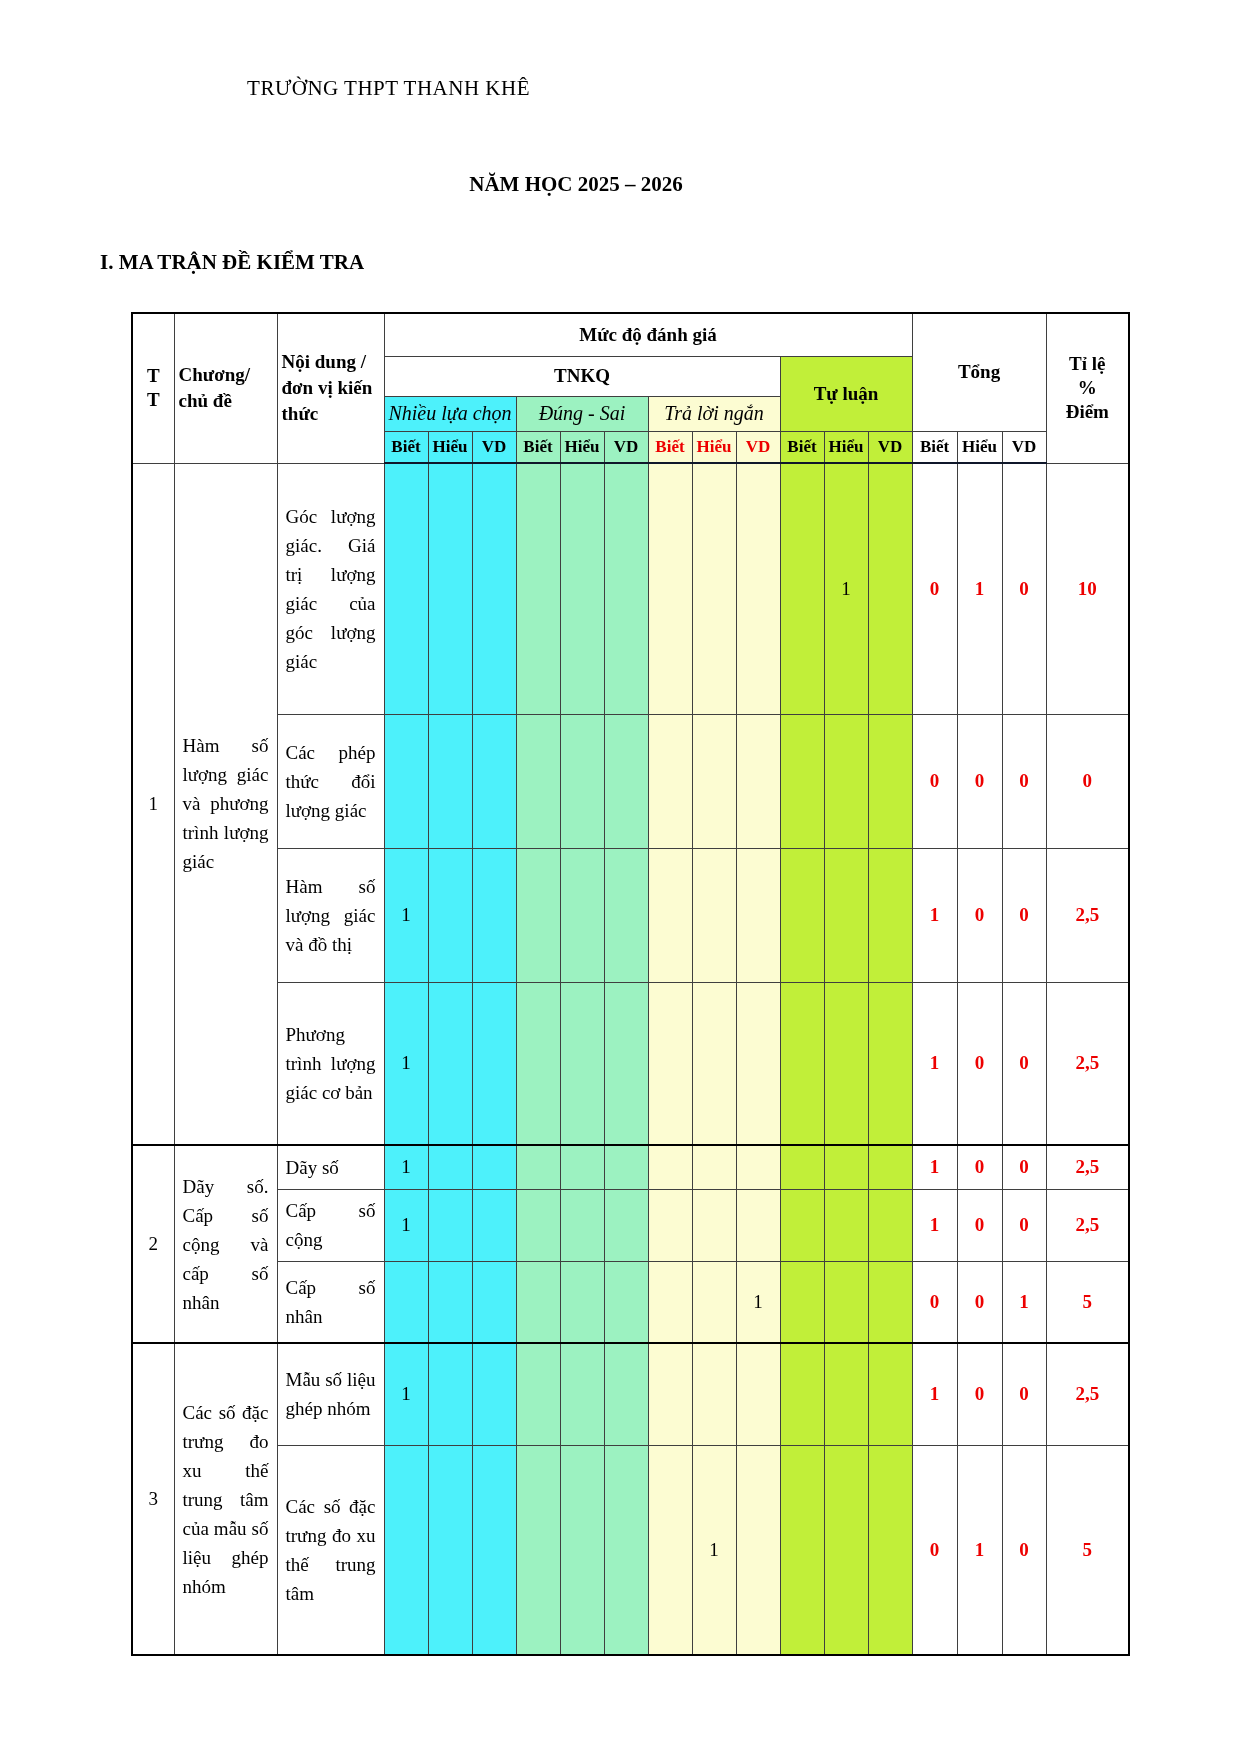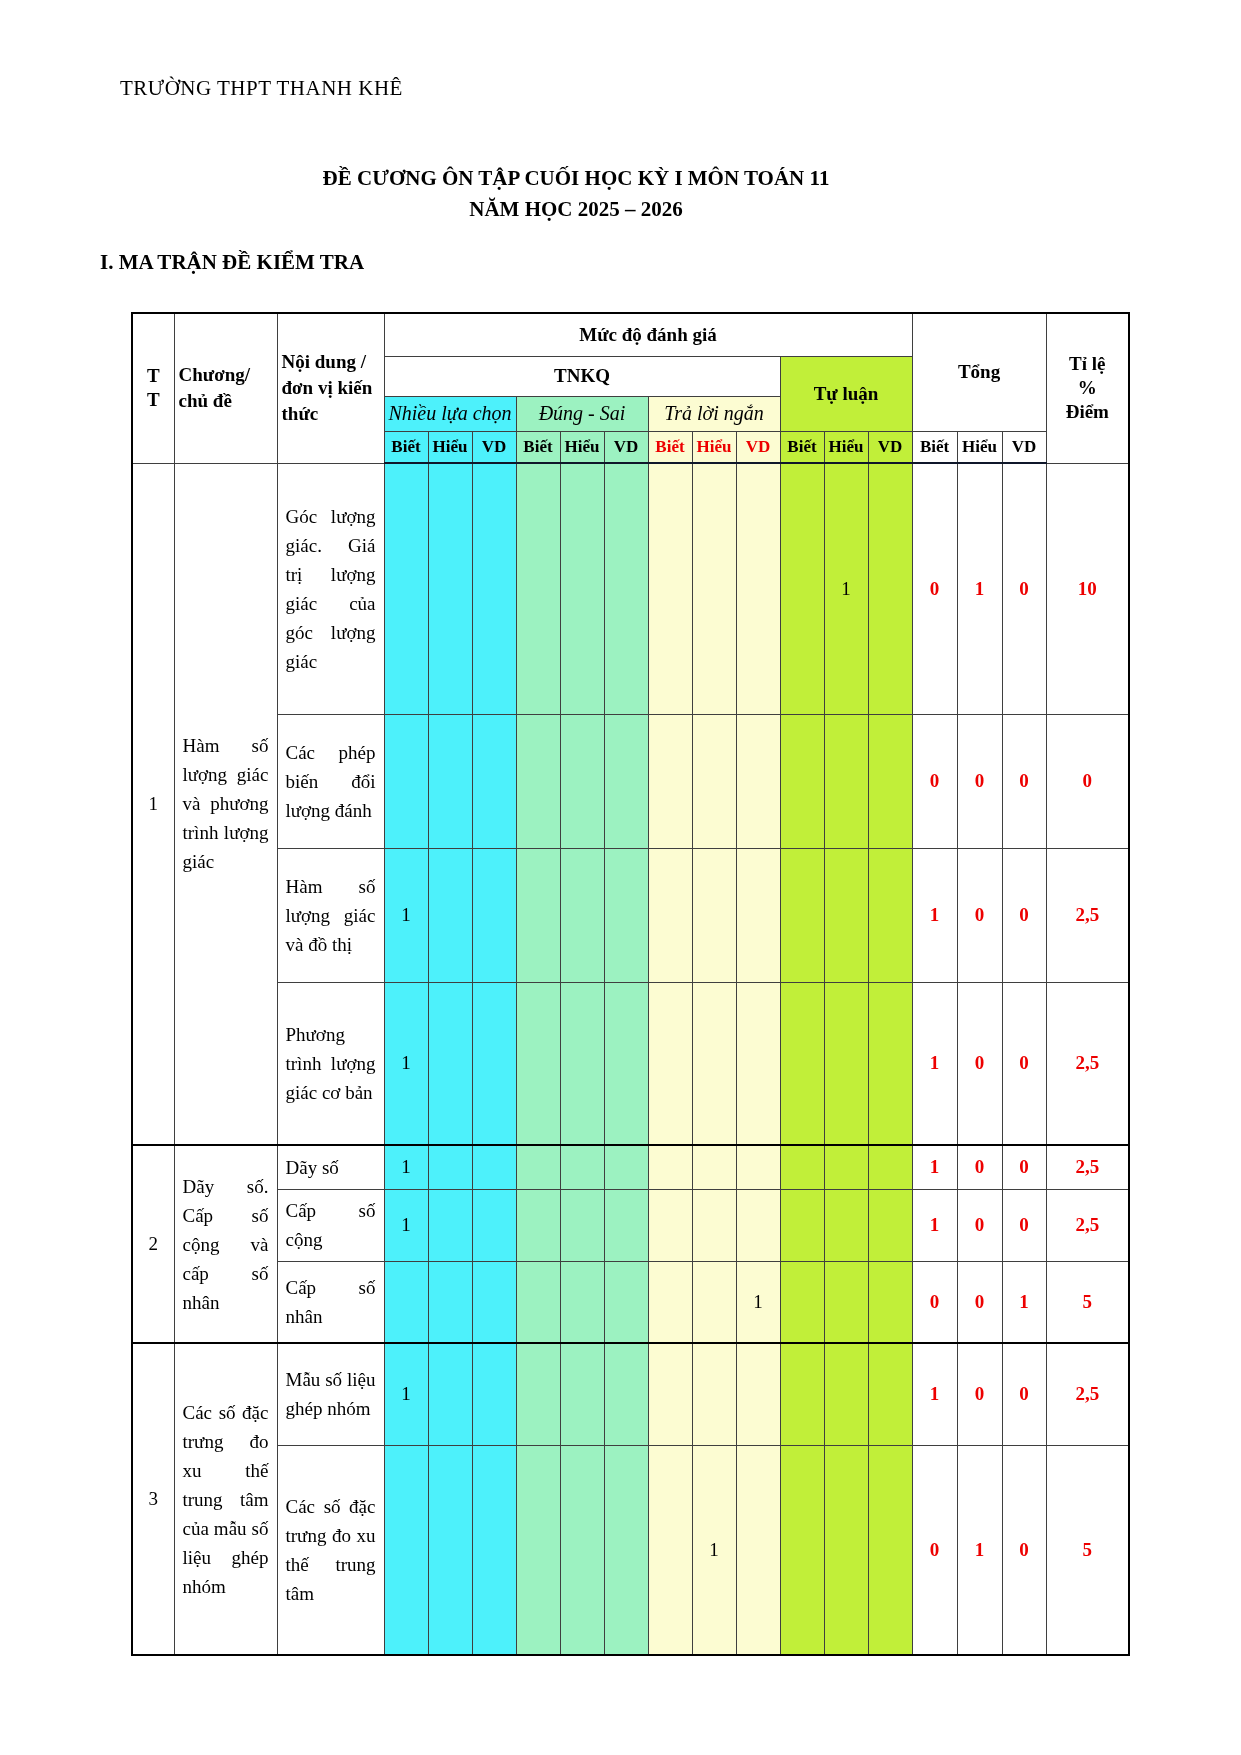--- a/index.html
+++ b/index.html
@@ -1,20 +1,20 @@
 <!DOCTYPE html>
 <html><head>
 <meta charset="utf-8">
 <style>
   html,body{margin:0;padding:0;}
   body{
     width:1241px;height:1755px;background:#ffffff;position:relative;
     font-family:"Liberation Serif","DejaVu Serif",serif;color:#000;
   }
-  .school-block{position:absolute;left:120px;top:76px;width:410px;text-align:left;}
+  .school-block{position:absolute;left:120px;top:76px;width:410px;text-align:right;}
   .school-name{font-size:21px;letter-spacing:.5px;}
   .dept-name{font-size:21px;font-weight:bold;margin-top:5px;
     text-decoration:underline;text-decoration-thickness:2px;text-underline-offset:5px;letter-spacing:.5px;}
   .title-block{position:absolute;left:0;top:166px;width:1152px;text-align:center;
     font-weight:bold;font-size:21px;}
   .title-line2{margin-top:6px;text-decoration-thickness:2px;text-underline-offset:5px;}
   .section-heading{position:absolute;left:100px;top:250px;font-weight:bold;font-size:21px;}
 
   .matrix-wrap{position:absolute;left:131px;top:312px;}
   table.matrix{border-collapse:collapse;table-layout:fixed;width:997px;border:2px solid #000;}
@@ -40,21 +40,20 @@
   tr.sec td{border-top:2px solid #000;}
 </style>
 </head>
 <body>
 
 <div class="school-block">
   <div class="school-name">TRƯỜNG THPT THANH KHÊ</div>
 </div>
 
 <div class="title-block">
-  <div class="title-line1">ĐỀ CƯƠNG ÔN TẬP CUỐI HỌC KỲ I MÔN TOÁN 11</div>
   <div class="title-line2">NĂM HỌC 2025 – 2026</div>
 </div>
 
 <div class="section-heading">I. MA TRẬN ĐỀ KIỂM TRA</div>
 
 <div class="matrix-wrap">
 <table class="matrix">
   <colgroup>
     <col style="width:42px">
         <col style="width:103px">
@@ -139,21 +138,21 @@
     <td class="bg-tl"></td>
     <td class="bg-tl">1</td>
     <td class="bg-tl"></td>
     <td class="val">0</td>
     <td class="val">1</td>
     <td class="val">0</td>
     <td class="val">10</td>
   </tr>
 
   <tr class="dr2">
-    <td class="just">Các phép biến đổi lượng đánh</td>
+    <td class="just">Các phép thức đổi lượng giác</td>
     <td class="bg-nlc"></td>
     <td class="bg-nlc"></td>
     <td class="bg-nlc"></td>
     <td class="bg-ds"></td>
     <td class="bg-ds"></td>
     <td class="bg-ds"></td>
     <td class="bg-tln"></td>
     <td class="bg-tln"></td>
     <td class="bg-tln"></td>
     <td class="bg-tl"></td>

